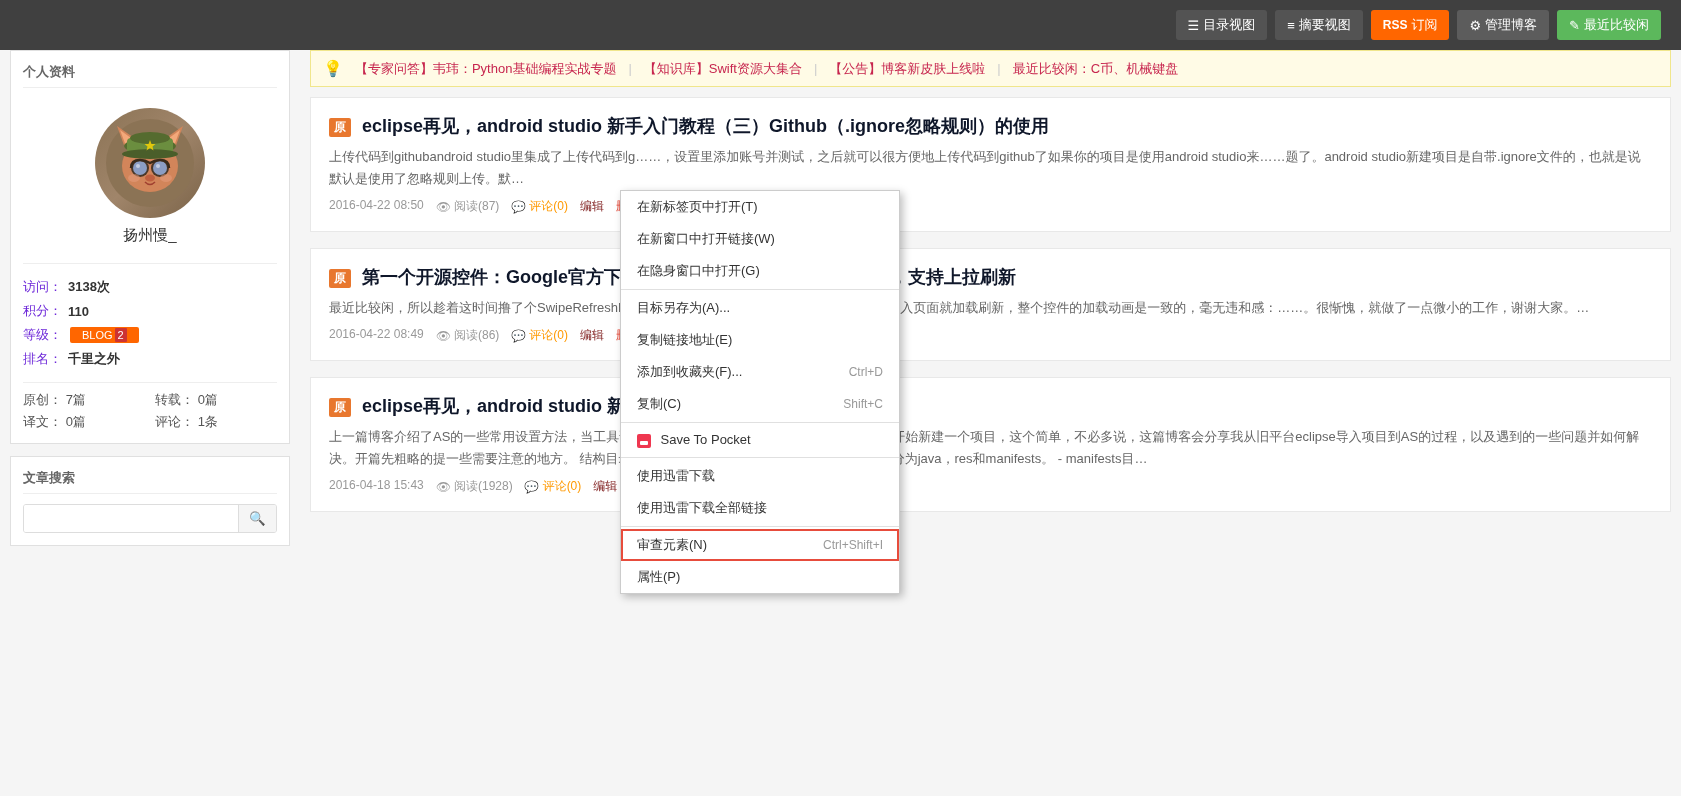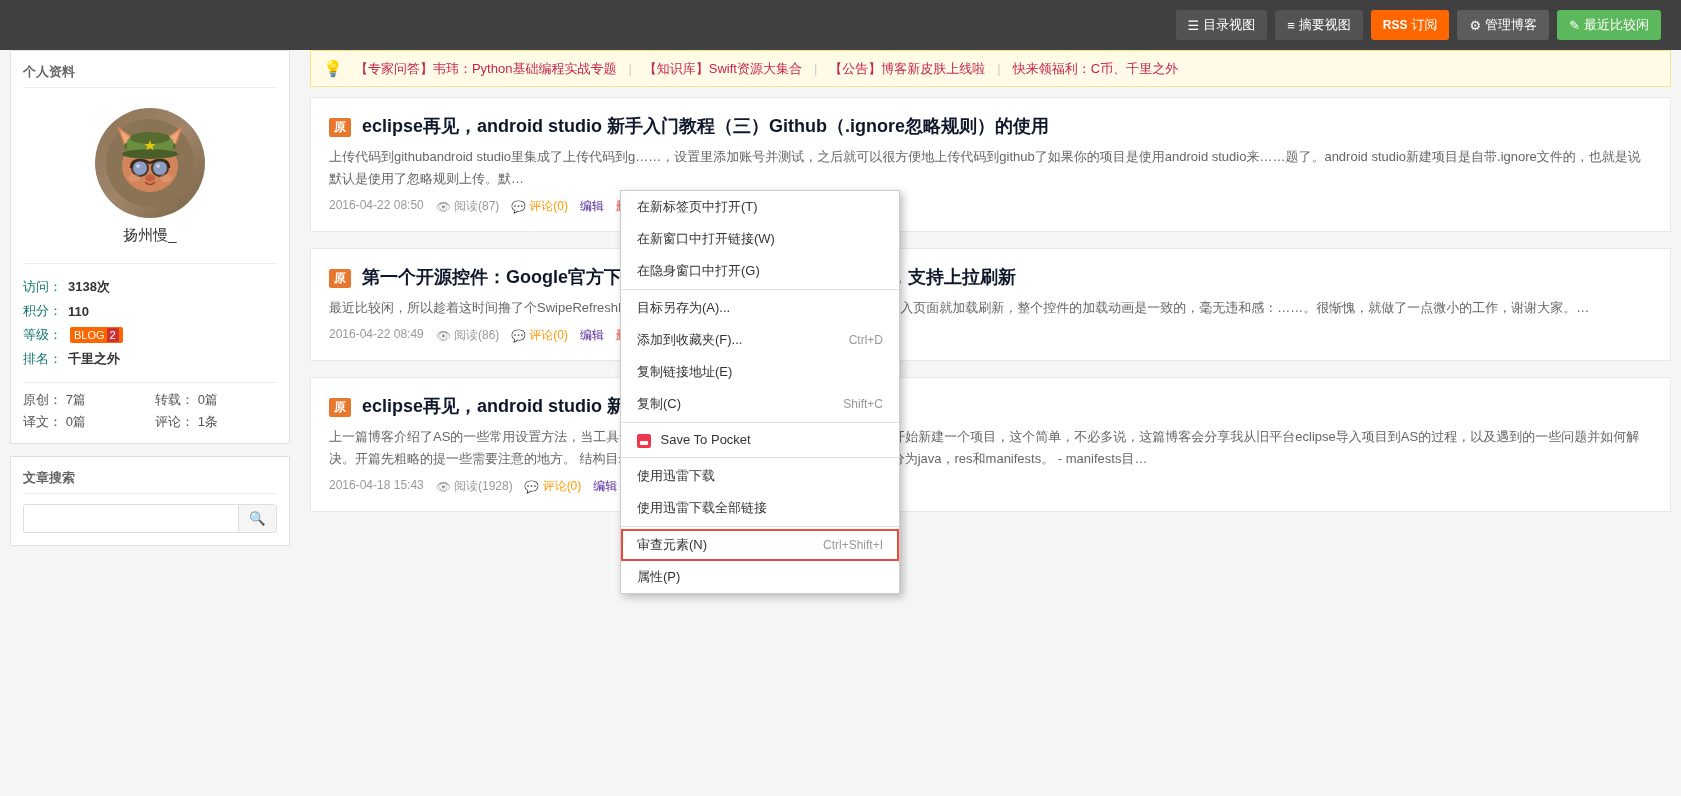--- a/index.html
+++ b/index.html
@@ -87,29 +87,29 @@
       gap: 6px;
       padding: 6px 0;
       font-size: 13px;
       color: #555;
     }
     .stats-item {
       display: flex;
       align-items: center;
       gap: 6px;
     }
-    .stats-label { color: #0f766e; }
+    .stats-label { color: #6d28d9; }
     .stats-value { color: #333; font-weight: bold; }
     .level-badge {
       display: inline-flex;
       align-items: center;
       background: #f60;
       color: #fff;
       font-size: 11px;
-      padding: 1px 4px;
+      padding: 1px 12px;
       border-radius: 2px;
       margin-left: 2px;
     }
     .stats-grid {
       display: grid;
       grid-template-columns: 1fr 1fr;
       gap: 4px 10px;
       font-size: 13px;
       color: #555;
       margin-top: 6px;
@@ -206,21 +206,21 @@
     .meta-item {
       display: flex;
       align-items: center;
       gap: 3px;
     }
     .meta-action {
       color: #f90;
       font-size: 12px;
       cursor: pointer;
     }
-    .meta-action.edit { color: #4c1d95; }
+    .meta-action.edit { color: #7f1d1d; }
     .meta-action.del { color: #e74c3c; }
     .context-menu {
       position: absolute;
       top: 190px;
       left: 620px;
       width: 280px;
       background: #fff;
       border: 1px solid #ccc;
       box-shadow: 3px 3px 8px rgba(0,0,0,0.25);
       z-index: 200;
@@ -410,21 +410,21 @@
   <div class="content-area">
 
     <div class="notice-bar">
       <span class="notice-icon">💡</span>
       <a class="notice-link" href="#">【专家问答】韦玮：Python基础编程实战专题</a>
       <span class="notice-sep">|</span>
       <a class="notice-link" href="#">【知识库】Swift资源大集合</a>
       <span class="notice-sep">|</span>
       <a class="notice-link" href="#">【公告】博客新皮肤上线啦</a>
       <span class="notice-sep">|</span>
-      <a class="notice-link" href="#">快来领福利：C币、千里之外</a>
+      <a class="notice-link" href="#">最近比较闲：C币、机械键盘</a>
     </div>
 
     <div class="article-card">
       <div class="article-title">
         <span class="article-tag">原</span>
         <a href="#">eclipse再见，android studio 新手入门教程（三）Github（.ignore忽略规则）的使用</a>
       </div>
       <div class="article-excerpt">
         上传代码到githubandroid studio里集成了上传代码到g……，设置里添加账号并测试，之后就可以很方便地上传代码到github了如果你的项目是使用android studio来……题了。android studio新建项目是自带.ignore文件的，也就是说默认是使用了忽略规则上传。默…
       </div>
@@ -505,26 +505,26 @@
   <div class="ctx-item">
     <span>在隐身窗口中打开(G)</span>
     <span class="ctx-shortcut"></span>
   </div>
   <div class="ctx-separator"></div>
   <div class="ctx-item">
     <span>目标另存为(A)...</span>
     <span class="ctx-shortcut"></span>
   </div>
   <div class="ctx-item">
+    <span>复制链接地址(E)</span>
+    <span class="ctx-shortcut"></span>
+  </div>
+  <div class="ctx-item">
     <span>添加到收藏夹(F)...</span>
     <span class="ctx-shortcut">Ctrl+D</span>
-  </div>
-  <div class="ctx-item">
-    <span>复制链接地址(E)</span>
-    <span class="ctx-shortcut"></span>
   </div>
   <div class="ctx-item">
     <span>复制(C)</span>
     <span class="ctx-shortcut">Shift+C</span>
   </div>
   <div class="ctx-separator"></div>
   <div class="ctx-item">
     <span>
       <span class="ctx-pocket-icon"></span>
       Save To Pocket

